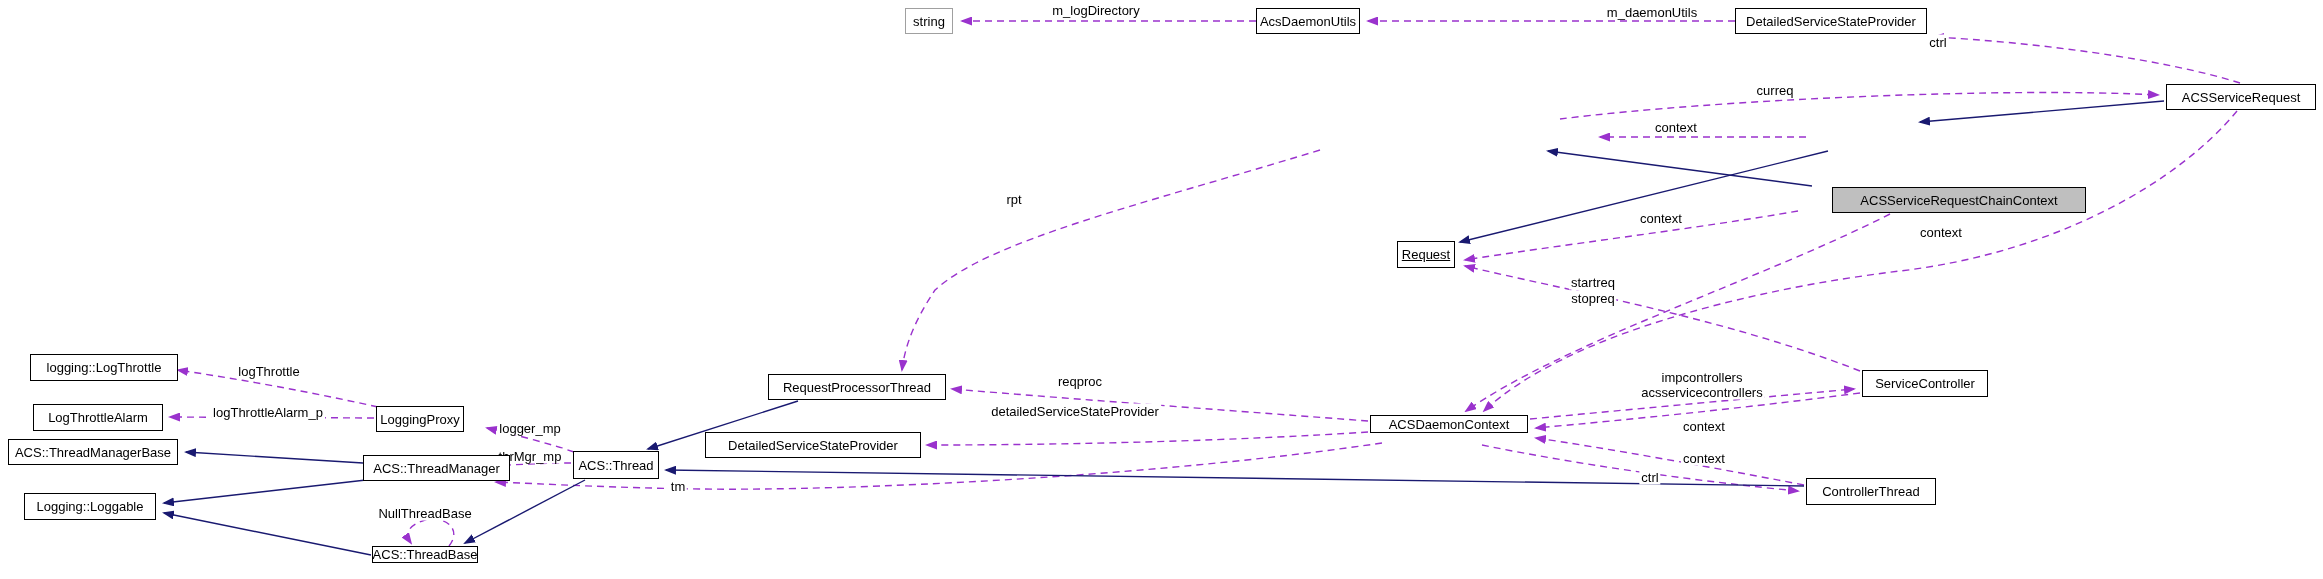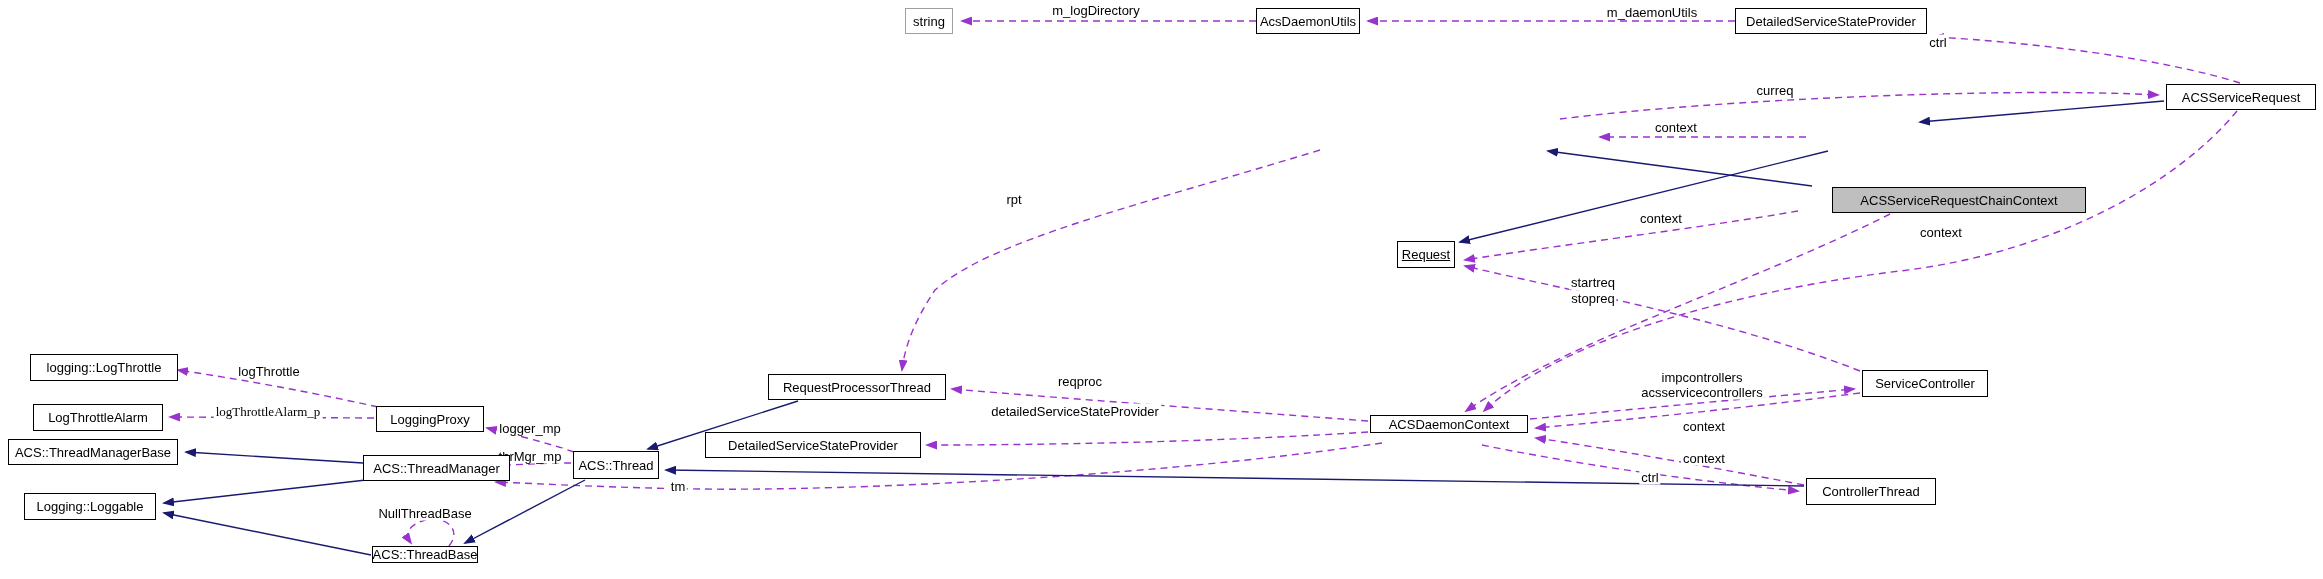--- a/index.html
+++ b/index.html
@@ -71,21 +71,21 @@
     <div class="node" style="left: 1862px; top: 370px; width: 126px; height: 27px;">ServiceController</div>
     <div class="node" style="left: 1370px; top: 415px; width: 158px; height: 18px;">ACSDaemonContext</div>
     <div class="node" style="left: 1806px; top: 478px; width: 130px; height: 27px;">ControllerThread</div>
     <div class="node" style="left: 768px; top: 374px; width: 178px; height: 26px;">RequestProcessorThread</div>
     <div class="node" style="left: 705px; top: 432px; width: 216px; height: 26px;">DetailedServiceStateProvider</div>
     <div class="node" style="left: 573px; top: 451px; width: 86px; height: 28px;">ACS::Thread</div>
     <div class="node" style="left: 363px; top: 455px; width: 147px; height: 26px;">ACS::ThreadManager</div>
     <div class="node" style="left: 8px; top: 439px; width: 170px; height: 26px;">ACS::ThreadManagerBase</div>
     <div class="node" style="left: 30px; top: 354px; width: 148px; height: 27px;">logging::LogThrottle</div>
     <div class="node" style="left: 33px; top: 404px; width: 130px; height: 27px;">LogThrottleAlarm</div>
-    <div class="node" style="left: 376px; top: 406px; width: 108px; height: 26px;">LoggingProxy</div>
+    <div class="node" style="left: 376px; top: 406px; width: 88px; height: 26px;">LoggingProxy</div>
     <div class="node" style="left: 24px; top: 493px; width: 132px; height: 27px;">Logging::Loggable</div>
     <div class="node" style="left: 372px; top: 546px; width: 106px; height: 17px;">ACS::ThreadBase</div>
     <span class="edge-label" style="left: 1096px; top: 10px;">m_logDirectory</span>
     <span class="edge-label" style="left: 1652px; top: 12px;">m_daemonUtils</span>
     <span class="edge-label" style="left: 1938px; top: 42px;">ctrl</span>
     <span class="edge-label" style="left: 1775px; top: 90px;">curreq</span>
     <span class="edge-label" style="left: 1676px; top: 127px;">context</span>
     <span class="edge-label" style="left: 1661px; top: 218px;">context</span>
     <span class="edge-label" style="left: 1941px; top: 232px;">context</span>
     <span class="edge-label" style="left: 1593px; top: 282px;">startreq</span>
@@ -96,14 +96,14 @@
     <span class="edge-label" style="left: 1704px; top: 458px;">context</span>
     <span class="edge-label" style="left: 1650px; top: 477px;">ctrl</span>
     <span class="edge-label" style="left: 1014px; top: 199px;">rpt</span>
     <span class="edge-label" style="left: 1080px; top: 381px;">reqproc</span>
     <span class="edge-label" style="left: 1075px; top: 411px;">detailedServiceStateProvider</span>
     <span class="edge-label" style="left: 678px; top: 486px;">tm</span>
     <span class="edge-label" style="left: 530px; top: 428px;">logger_mp</span>
     <span class="edge-label" style="left: 530px; top: 456px;">thrMgr_mp</span>
     <span class="edge-label" style="left: 425px; top: 513px;">NullThreadBase</span>
     <span class="edge-label" style="left: 269px; top: 371px;">logThrottle</span>
-    <span class="edge-label" style="left: 268px; top: 412px; font-family: Liberation Serif, serif;">logThrottleAlarm_p</span>
+    <span class="edge-label" style="left: 268px; top: 412px;">logThrottleAlarm_p</span>
   </div>
 
 </body></html>

